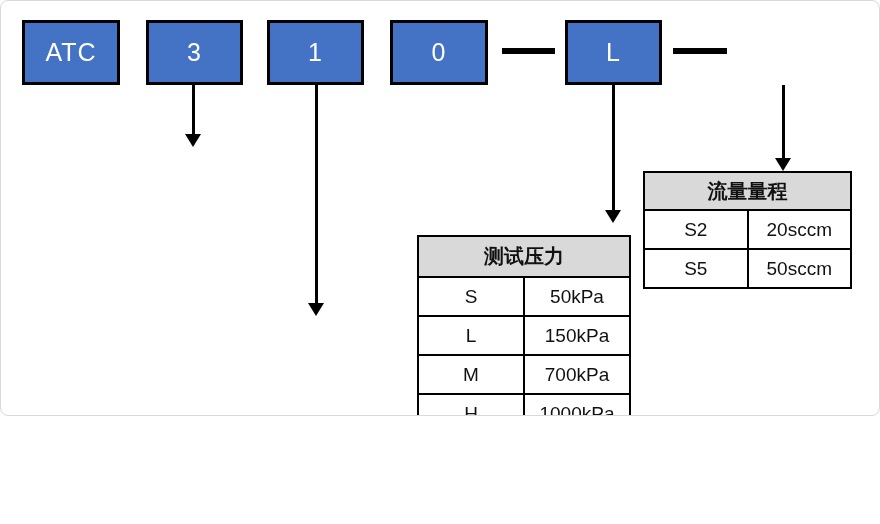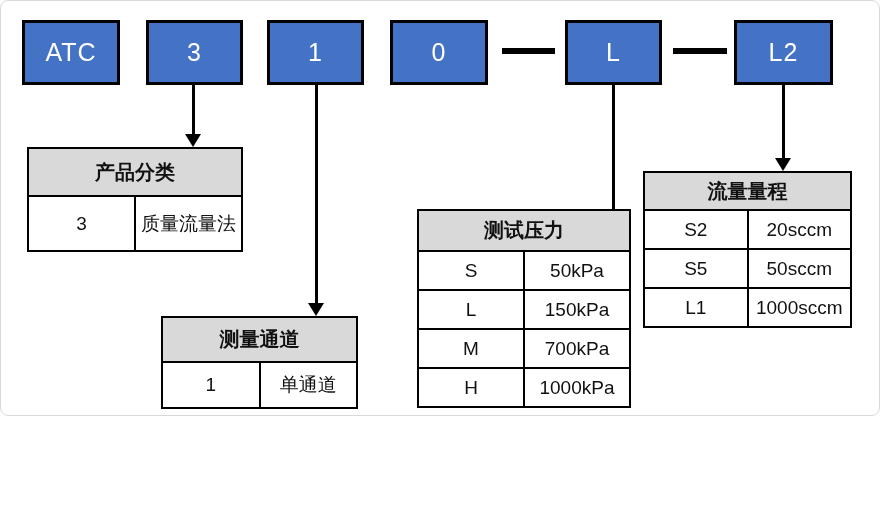--- a/index.html
+++ b/index.html
@@ -37,21 +37,20 @@
 </head>
 <body>
 
 <div class="canvas">
 
   <div class="code-box" style="left:21px;width:98px">ATC</div>
   <div class="code-box" style="left:145px;width:97px">3</div>
   <div class="code-box" style="left:266px;width:97px">1</div>
   <div class="code-box" style="left:389px;width:98px">0</div>
   <div class="code-box" style="left:564px;width:97px">L</div>
-  <div class="code-box" style="left:733px;width:99px">L2</div>
 
   <div class="dash" style="left:501px;width:53px"></div>
   <div class="dash" style="left:672px;width:54px"></div>
 
   <div class="arrow" style="left:184px;top:84px;height:62px">
     <div class="stem"></div>
     <div class="head"></div>
   </div>
   <div class="arrow" style="left:307px;top:84px;height:231px">
     <div class="stem"></div>
@@ -59,49 +58,23 @@
   </div>
   <div class="arrow" style="left:604px;top:84px;height:138px">
     <div class="stem"></div>
     <div class="head"></div>
   </div>
   <div class="arrow" style="left:774px;top:84px;height:86px">
     <div class="stem"></div>
     <div class="head"></div>
   </div>
 
-  <table class="lookup" style="left:26px;top:146px;width:216px">
-    <thead>
-      <tr>
-          <th colspan="2" style="height:46px">产品分类</th>
-        </tr>
-    </thead>
-    <tbody>
-      <tr>
-        <td style="width:41px;height:53px">3</td>
-        <td>质量流量法</td>
-      </tr>
-    </tbody>
-  </table>
 
-  <table class="lookup" style="left:160px;top:315px;width:197px">
-    <thead>
-      <tr>
-          <th colspan="2" style="height:43px">测量通道</th>
-        </tr>
-    </thead>
-    <tbody>
-      <tr>
-        <td style="width:66px;height:44px">1</td>
-        <td>单通道</td>
-      </tr>
-    </tbody>
-  </table>
 
-  <table class="lookup" style="left:416px;top:208px;width:214px">
+  <table class="lookup" style="left:416px;top:234px;width:214px">
     <thead>
       <tr>
           <th colspan="2" style="height:39px">测试压力</th>
         </tr>
     </thead>
     <tbody>
       <tr>
         <td style="width:77px;height:37px">S</td>
         <td>50kPa</td>
       </tr>
@@ -128,20 +101,16 @@
     </thead>
     <tbody>
       <tr>
         <td style="height:37px">S2</td>
         <td>20sccm</td>
       </tr>
       <tr>
         <td style="height:37px">S5</td>
         <td>50sccm</td>
       </tr>
-      <tr>
-        <td style="height:37px">L1</td>
-        <td>1000sccm</td>
-      </tr>
     </tbody>
   </table>
 
 </div>
 
 </body></html>

